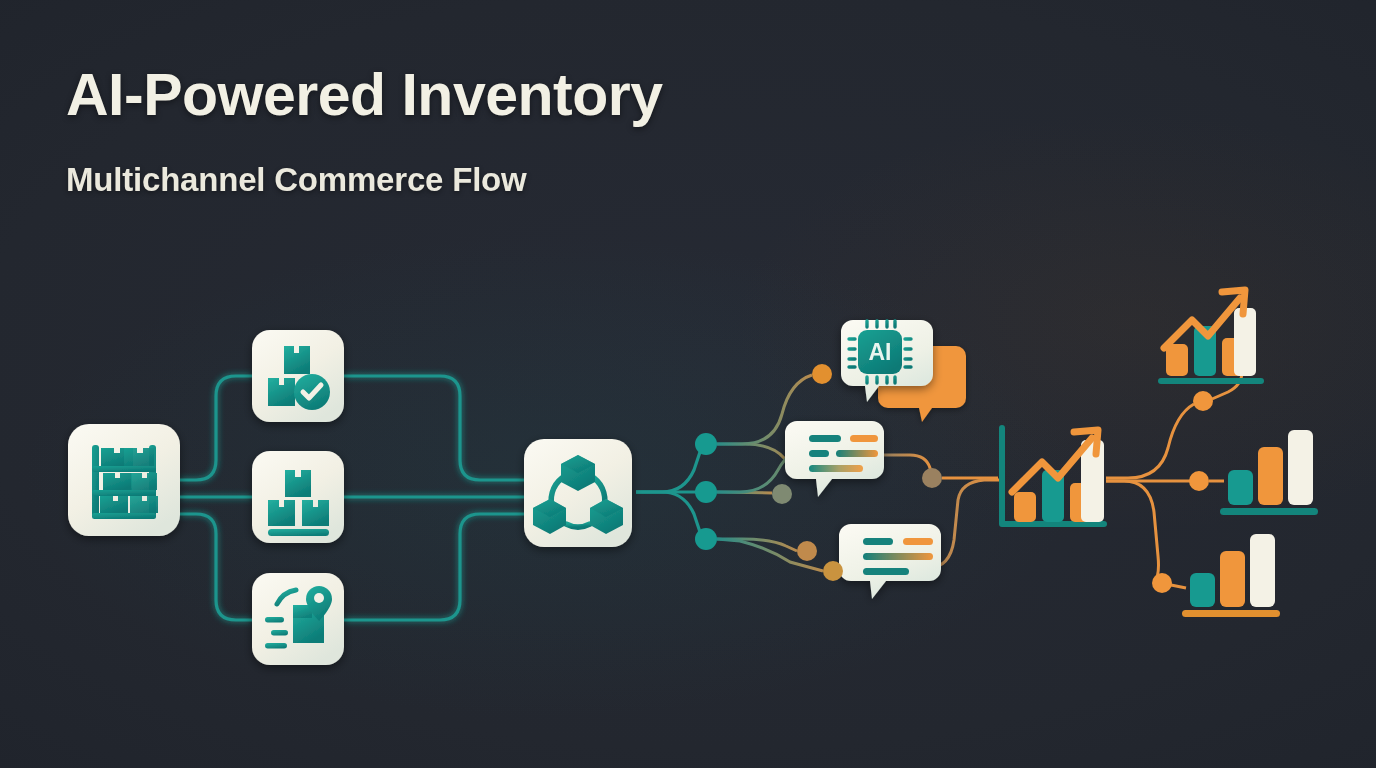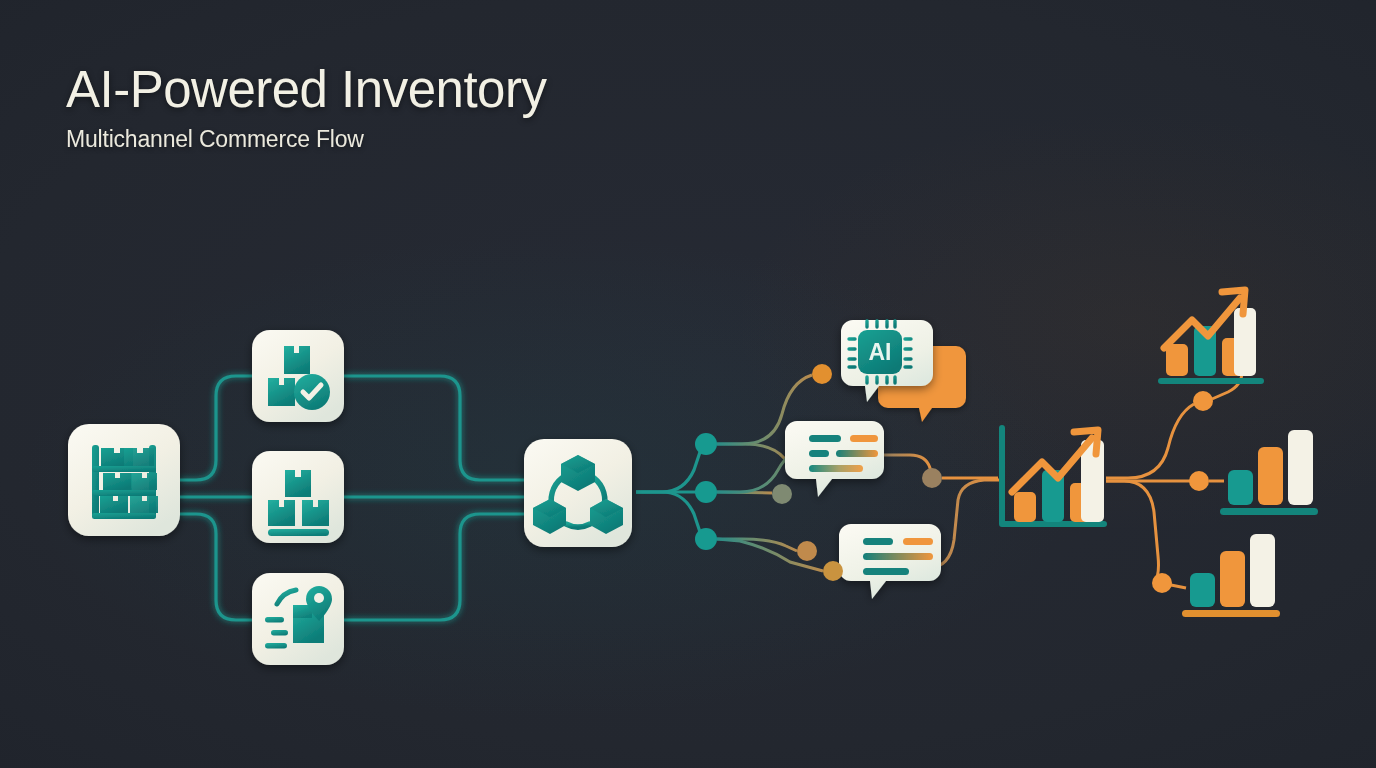--- a/index.html
+++ b/index.html
@@ -24,33 +24,33 @@
       radial-gradient(ellipse 40% 38% at 82% 42%, rgba(120,80,35,0.10) 0%, rgba(120,80,35,0.0) 72%);
     pointer-events: none;
   }
   #titleblock {
     position: absolute;
     left: 66px;
     top: 58px;
     width: 820px;
   }
   .title-line {
-    font-size: 51px;
-    font-weight: normal;
+    font-size: 59px;
+    font-weight: bold;
     color: #f2f0e4;
     letter-spacing: -0.5px;
     line-height: 1.27;
     text-shadow: 0 2px 6px rgba(0,0,0,0.45);
   }
   .subtitle-line {
-    font-size: 23px;
-    font-weight: normal;
+    font-size: 33px;
+    font-weight: bold;
     color: #ebe9dd;
     letter-spacing: -0.2px;
-    margin-top: 3px;
+    margin-top: 28px;
     text-shadow: 0 2px 5px rgba(0,0,0,0.40);
   }
   svg.layer {
     position: absolute;
     left: 0;
     top: 0;
     width: 1376px;
     height: 768px;
   }
 </style>

